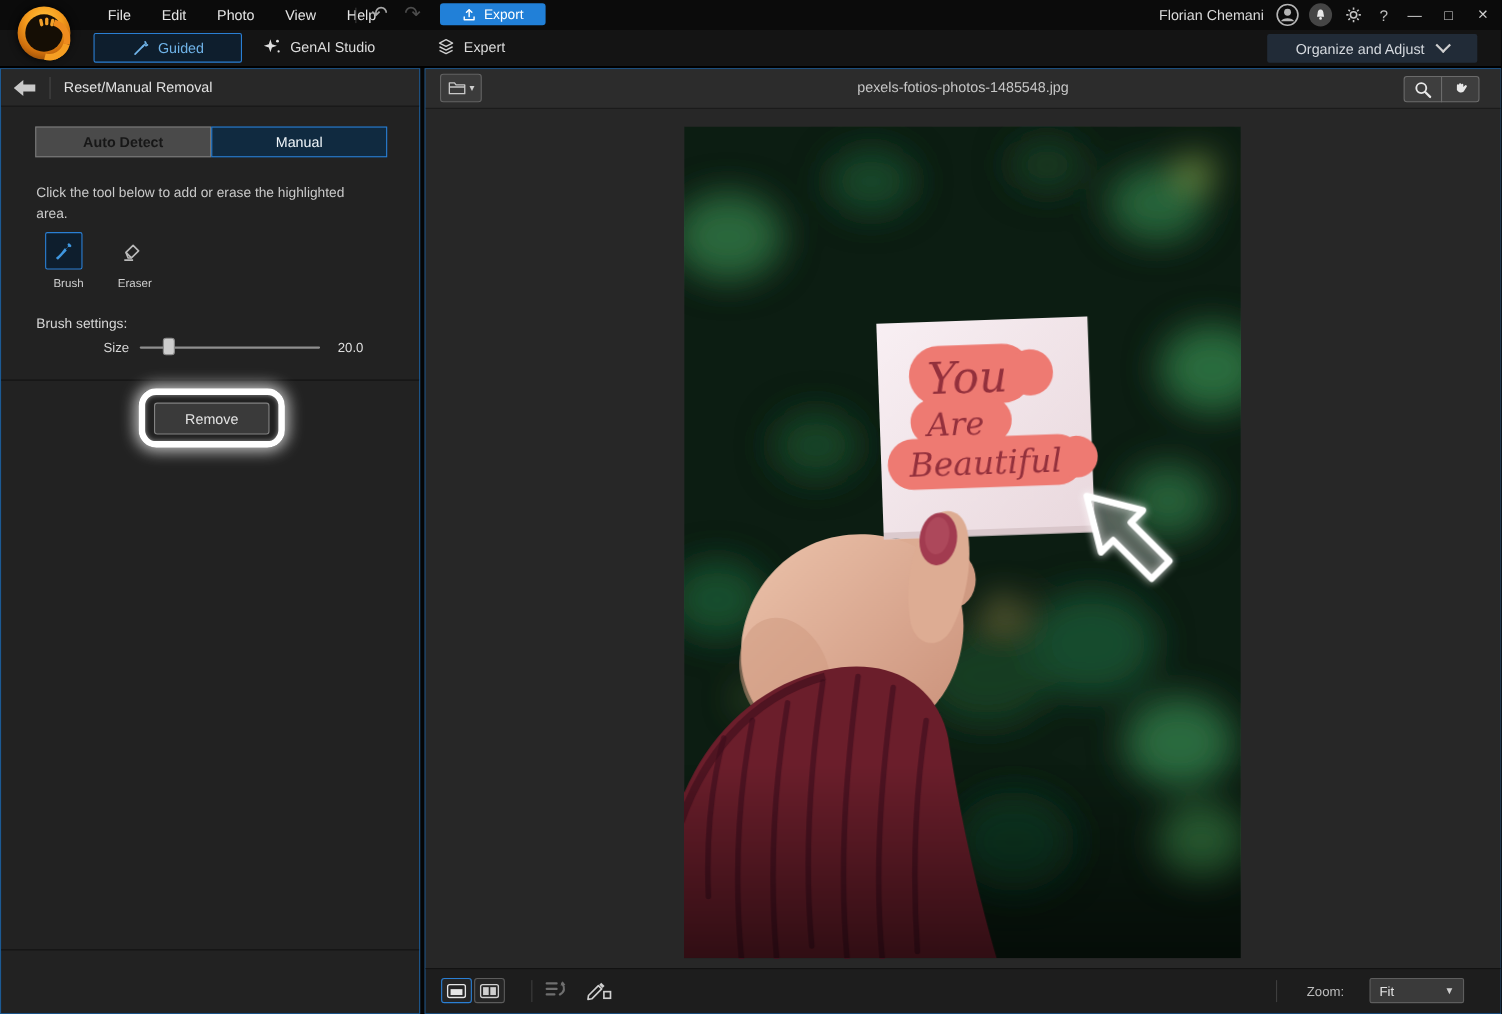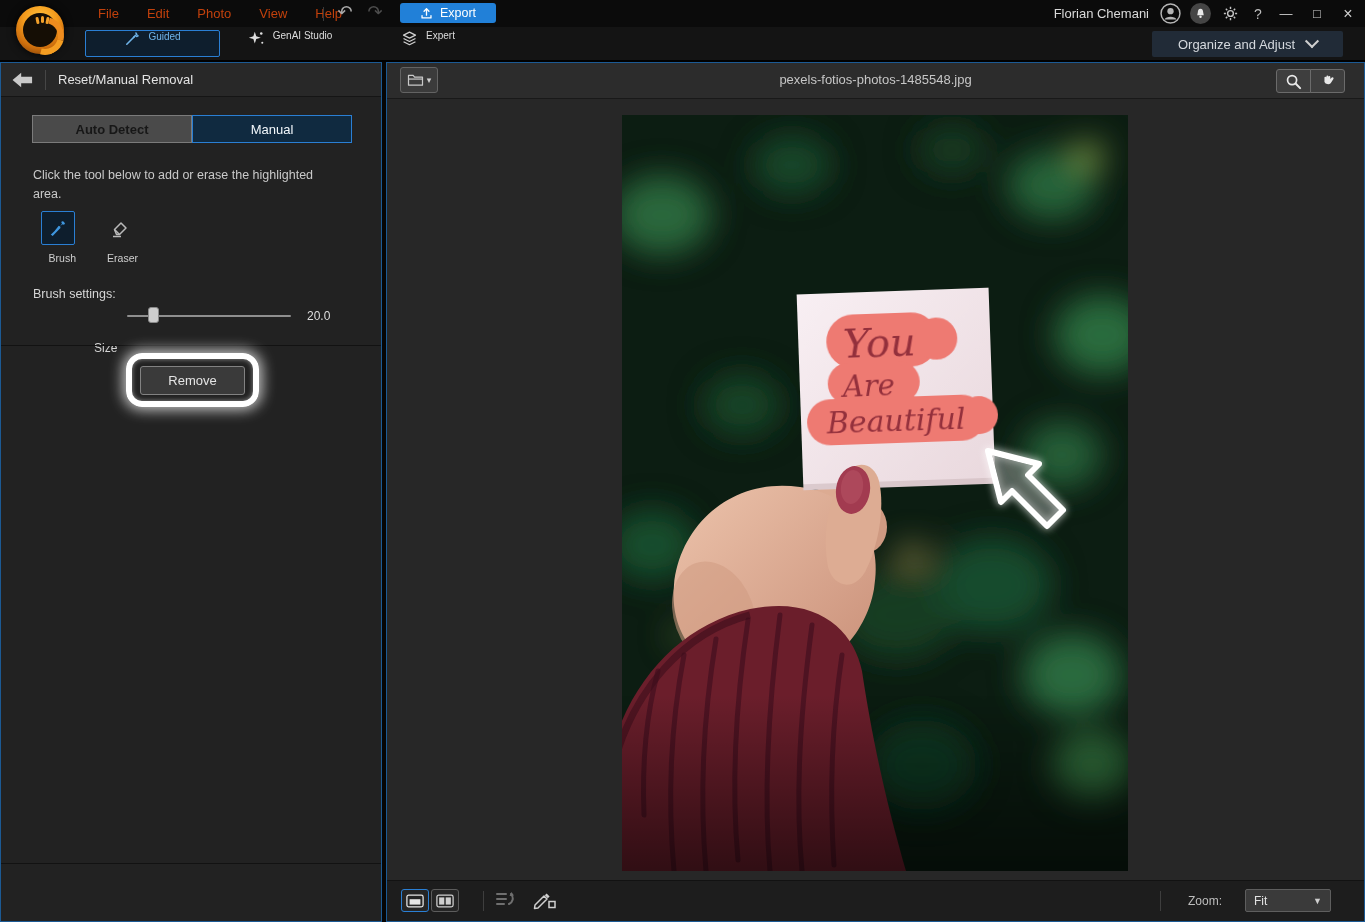--- a/index.html
+++ b/index.html
@@ -13,36 +13,36 @@
 
   .logo{position:absolute;left:16px;top:6px;width:48px;height:48px;border-radius:50%;z-index:5;
         background:radial-gradient(circle at 50% 28%,#ffc43f 0%,#f59c1d 38%,#cd6e0d 68%,#6e3605 100%);
         box-shadow:0 0 8px rgba(0,0,0,.9);}
   .logo-inner{position:absolute;left:7px;top:7px;width:34px;height:34px;border-radius:50%;background:#150e05;}
   .logo-swirl{position:absolute;left:10px;top:11px;width:26px;height:26px;border-radius:50%;
         border:6px solid transparent;border-right-color:#ef8c1e;border-bottom-color:#f59e22;transform:rotate(-30deg);}
   .claw{position:absolute;width:3px;height:7px;background:#f2a02a;border-radius:2px;}
 
   .menubar{position:absolute;left:84px;top:0;height:27px;display:flex;align-items:center;}
-  .menu-item{padding:0 14px;font-size:13px;color:#c2410c;cursor:default;}
+  .menu-item{padding:0 14px;font-size:13px;color:#e5e5e5;cursor:default;}
   .tb-divider{position:absolute;left:323px;top:7px;width:1px;height:14px;background:#3a3a3a;}
   .undo{position:absolute;left:332px;top:1px;font-size:18px;color:#a8a8a8;width:26px;text-align:center;}
   .redo{position:absolute;left:362px;top:1px;font-size:18px;color:#4d4d4d;width:26px;text-align:center;}
   .export-btn{position:absolute;left:400px;top:3px;width:96px;height:20px;background:#2180d8;border-radius:3px;
         display:flex;align-items:center;justify-content:center;gap:7px;color:#fff;font-size:12.5px;}
   .user-cluster{position:absolute;right:6px;top:0;height:27px;display:flex;align-items:center;gap:9px;}
   .user-name{font-size:13px;color:#dadada;margin-right:2px;}
   .circle-icon{width:21px;height:21px;border-radius:50%;display:flex;align-items:center;justify-content:center;}
   .bell-bg{background:#454545;}
   .win-btn{width:22px;text-align:center;color:#cfcfcf;font-size:13px;}
   .help-q{color:#bdbdbd;font-size:14px;width:16px;text-align:center;}
 
   
-  .tab{position:absolute;top:3px;height:25px;display:flex;justify-content:center;gap:8px;
-       font-size:10px;border-radius:2px;}
+  .tab{position:absolute;top:3px;height:25px;display:flex;align-items:center;justify-content:center;gap:8px;
+       font-size:13px;border-radius:2px;}
   .tab-guided{left:85px;width:133px;border:1px solid #2a7fd4;background:#0e1e2d;color:#6fb3e8;}
   .tab-genai{left:228px;width:124px;color:#dcdcdc;}
   .tab-expert{left:386px;width:84px;color:#dcdcdc;}
   .mode-dd{position:absolute;right:22px;top:4px;width:191px;height:26px;background:#212b37;border-radius:2px;
        display:flex;align-items:center;justify-content:center;gap:12px;color:#d5d9de;font-size:13px;}
   .chev{width:8px;height:8px;border-right:2px solid #cfcfcf;border-bottom:2px solid #cfcfcf;
        transform:rotate(45deg) translate(-2px,-2px);}
 
   
   .left-panel{position:absolute;left:0;top:62px;width:382px;height:860px;background:#222;
@@ -54,21 +54,21 @@
   .segmented{position:absolute;left:31px;top:52px;width:320px;height:28px;display:flex;}
   .seg{flex:1;display:flex;align-items:center;justify-content:center;font-size:13px;box-sizing:border-box;}
   .seg-auto{background:#4a4a4a;border:1px solid #7b7b7b;color:#171717;font-weight:bold;}
   .seg-manual{background:#102a40;border:1px solid #2a7fd4;color:#f2f7fb;}
   .instruction{position:absolute;left:32px;top:103px;width:296px;font-size:12.5px;color:#c9c9c9;line-height:1.5;}
   .tool-box{position:absolute;top:148px;width:34px;height:34px;border-radius:2px;display:flex;align-items:center;justify-content:center;box-sizing:border-box;}
   .tool-brush{left:40px;border:1px solid #2a7fd4;background:#0e1e2d;}
   .tool-eraser{left:102px;}
   .tool-label{position:absolute;top:189px;font-size:10.5px;color:#cfcfcf;width:36px;text-align:right;}
   .brush-settings{position:absolute;left:32px;top:224px;font-size:12.5px;color:#d6d6d6;}
-  .size-label{position:absolute;left:93px;top:246px;font-size:12px;color:#d6d6d6;margin-top:32px;}
+  .size-label{position:absolute;left:93px;top:246px;font-size:12px;color:#d6d6d6;}
   .slider-track{position:absolute;left:126px;top:252px;width:164px;height:2px;background:#8f8f8f;border-radius:1px;}
   .slider-handle{position:absolute;left:147px;top:244px;width:11px;height:16px;background:#cdcdcd;
        border:1px solid #8a8a8a;border-radius:3px;box-sizing:border-box;}
   .size-value{position:absolute;left:306px;top:246px;font-size:12px;color:#dedede;}
   .section-divider{position:absolute;left:0;top:282px;width:100%;border-top:1px solid #121212;}
   .remove-ring{position:absolute;left:125px;top:290px;width:133px;height:54px;border:6px solid #fff;border-radius:16px;
        box-sizing:border-box;box-shadow:0 0 14px 3px rgba(255,255,255,.75), inset 0 0 5px rgba(255,255,255,.5);}
   .remove-btn{position:absolute;left:139px;top:303px;width:105px;height:29px;background:#3a3a3a;border:1px solid #828282;
        border-radius:3px;color:#e4e4e4;font-size:13px;display:flex;align-items:center;justify-content:center;box-sizing:border-box;}
   .panel-footer-divider{position:absolute;left:0;bottom:57px;width:100%;border-top:1px solid #121212;}

